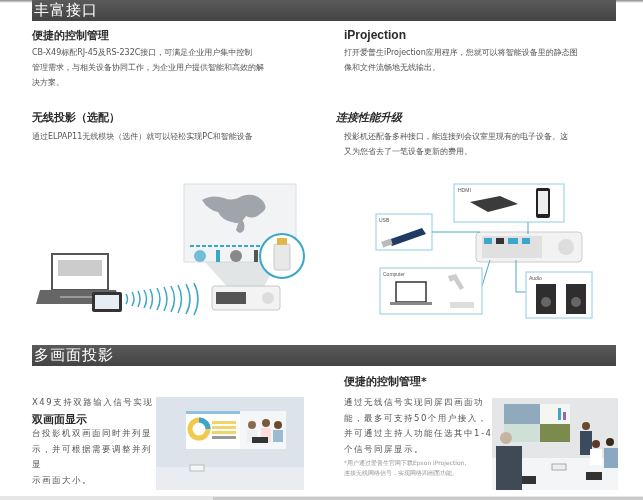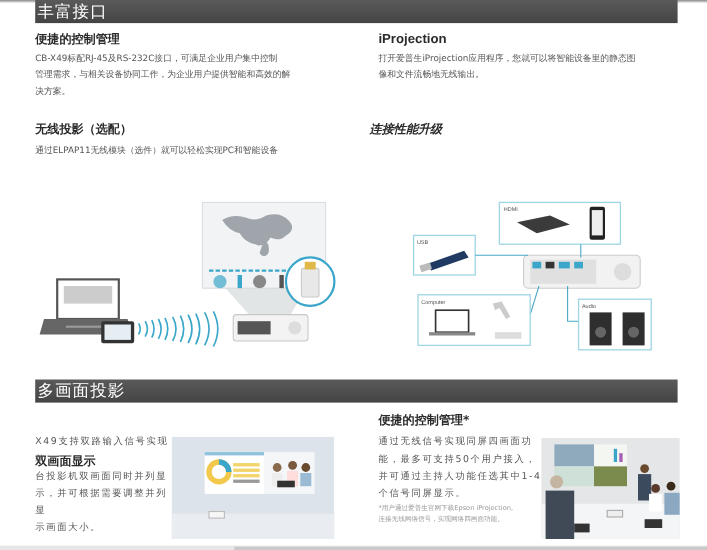--- a/index.html
+++ b/index.html
@@ -45,20 +45,24 @@
     <div>打开爱普生iProjection应用程序，您就可以将智能设备里的静态图</div>
     <div>像和文件流畅地无线输出。</div>
   </div>
 
   <div class="h" style="left:32px; top:110px;">无线投影（选配）</div>
   <div class="p" style="left:32px; top:129px; width:280px;">
     <div>通过ELPAP11无线模块（选件）就可以轻松实现PC和智能设备</div>
   </div>
 
   <div class="h" style="left:336px; top:110px;font-style:italic;">连接性能升级</div>
+  <div class="p" style="left:344px; top:129px; width:285px;">
+    <div>投影机还配备多种接口，能连接到会议室里现有的电子设备。这</div>
+    <div>又为您省去了一笔设备更新的费用。</div>
+  </div>
 
   <svg class="illus" style="left:30px; top:178px;" width="280" height="150" viewBox="0 0 280 150">
 
     <g>
       <rect x="154" y="6" width="112" height="78" fill="#f1f3f5" stroke="#d8dde2"></rect>
       <path d="M172 22 q10 -6 22 -2 q8 4 18 -2 q12 -4 20 4 q8 8 -2 14 q-6 6 -14 2 q-6 10 -14 6 q-10 -2 -14 -10 q-10 -2 -16 -12z" fill="#9fa5ab"></path>
       <path d="M210 40 q6 4 4 12 q-4 6 -8 0z" fill="#9fa5ab"></path>
       <line x1="160" y1="68" x2="262" y2="68" stroke="#3aa6c9" stroke-width="2" stroke-dasharray="4 2"></line>
       <circle cx="170" cy="78" r="6" fill="#3aa6c9" opacity="0.7"></circle>
       <rect x="186" y="72" width="4" height="12" fill="#3aa6c9"></rect>

